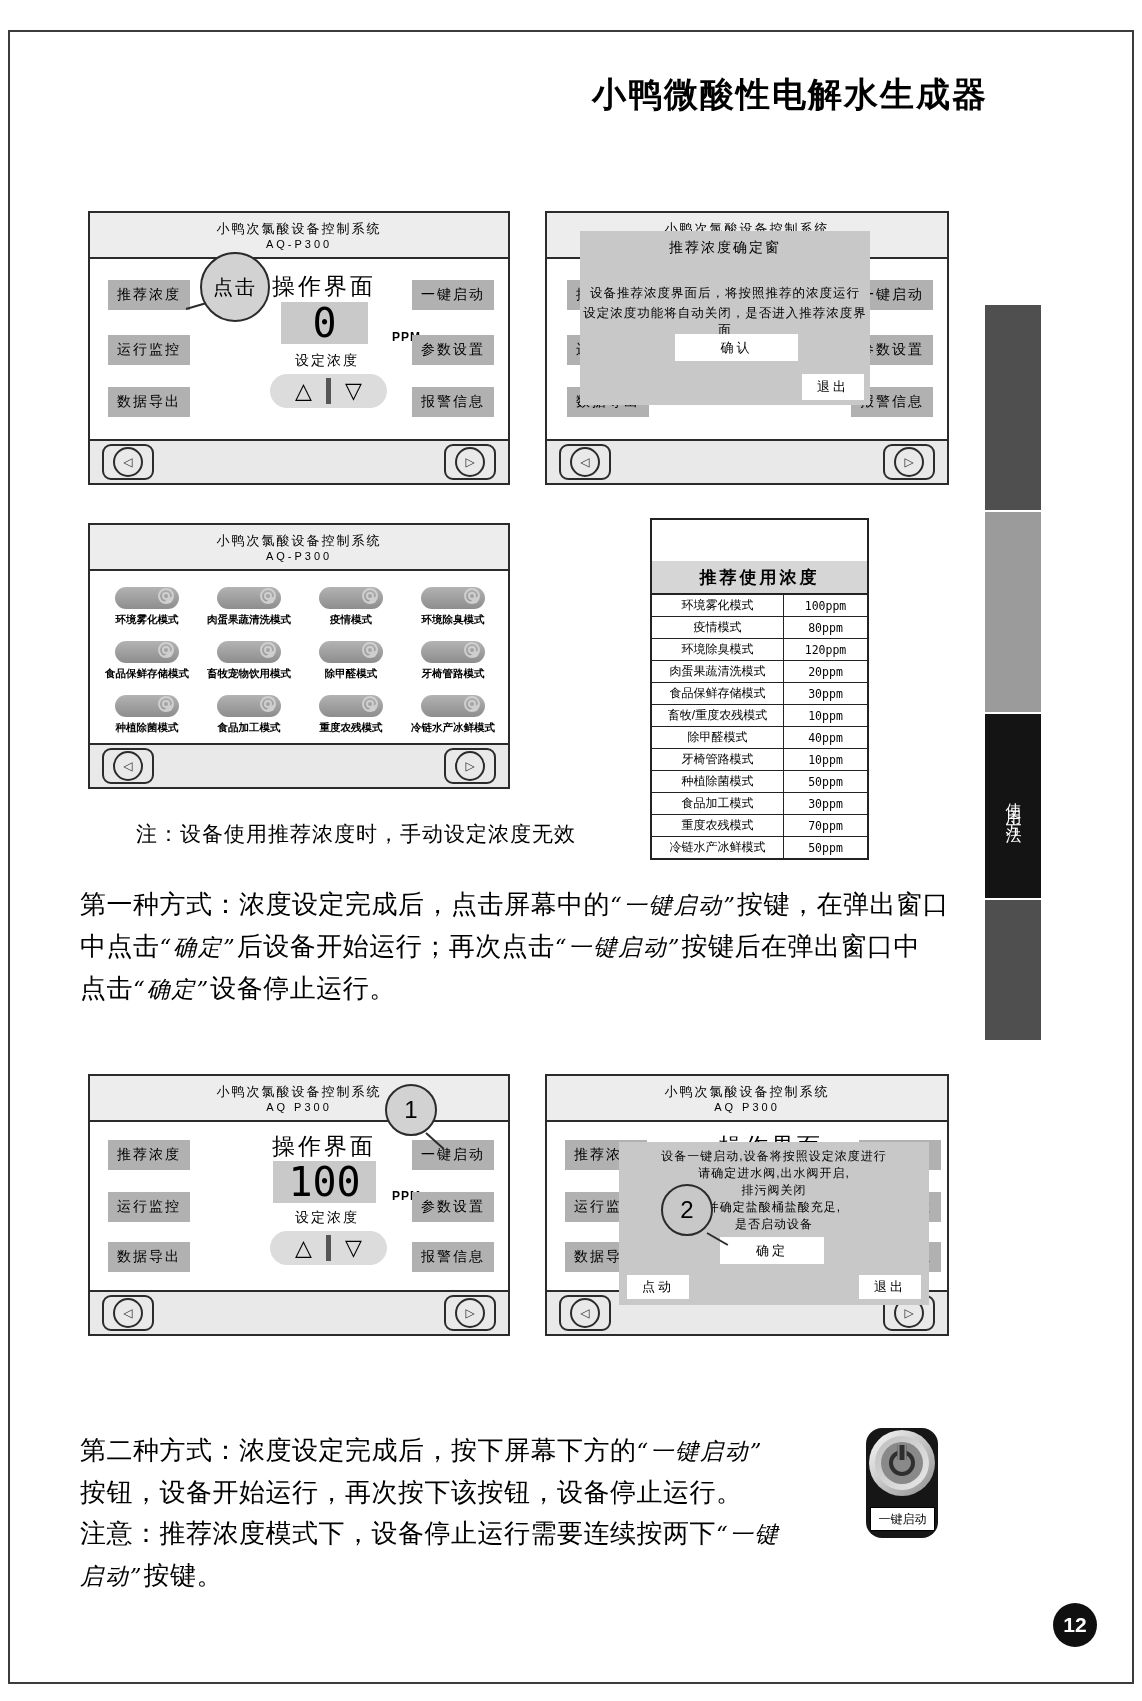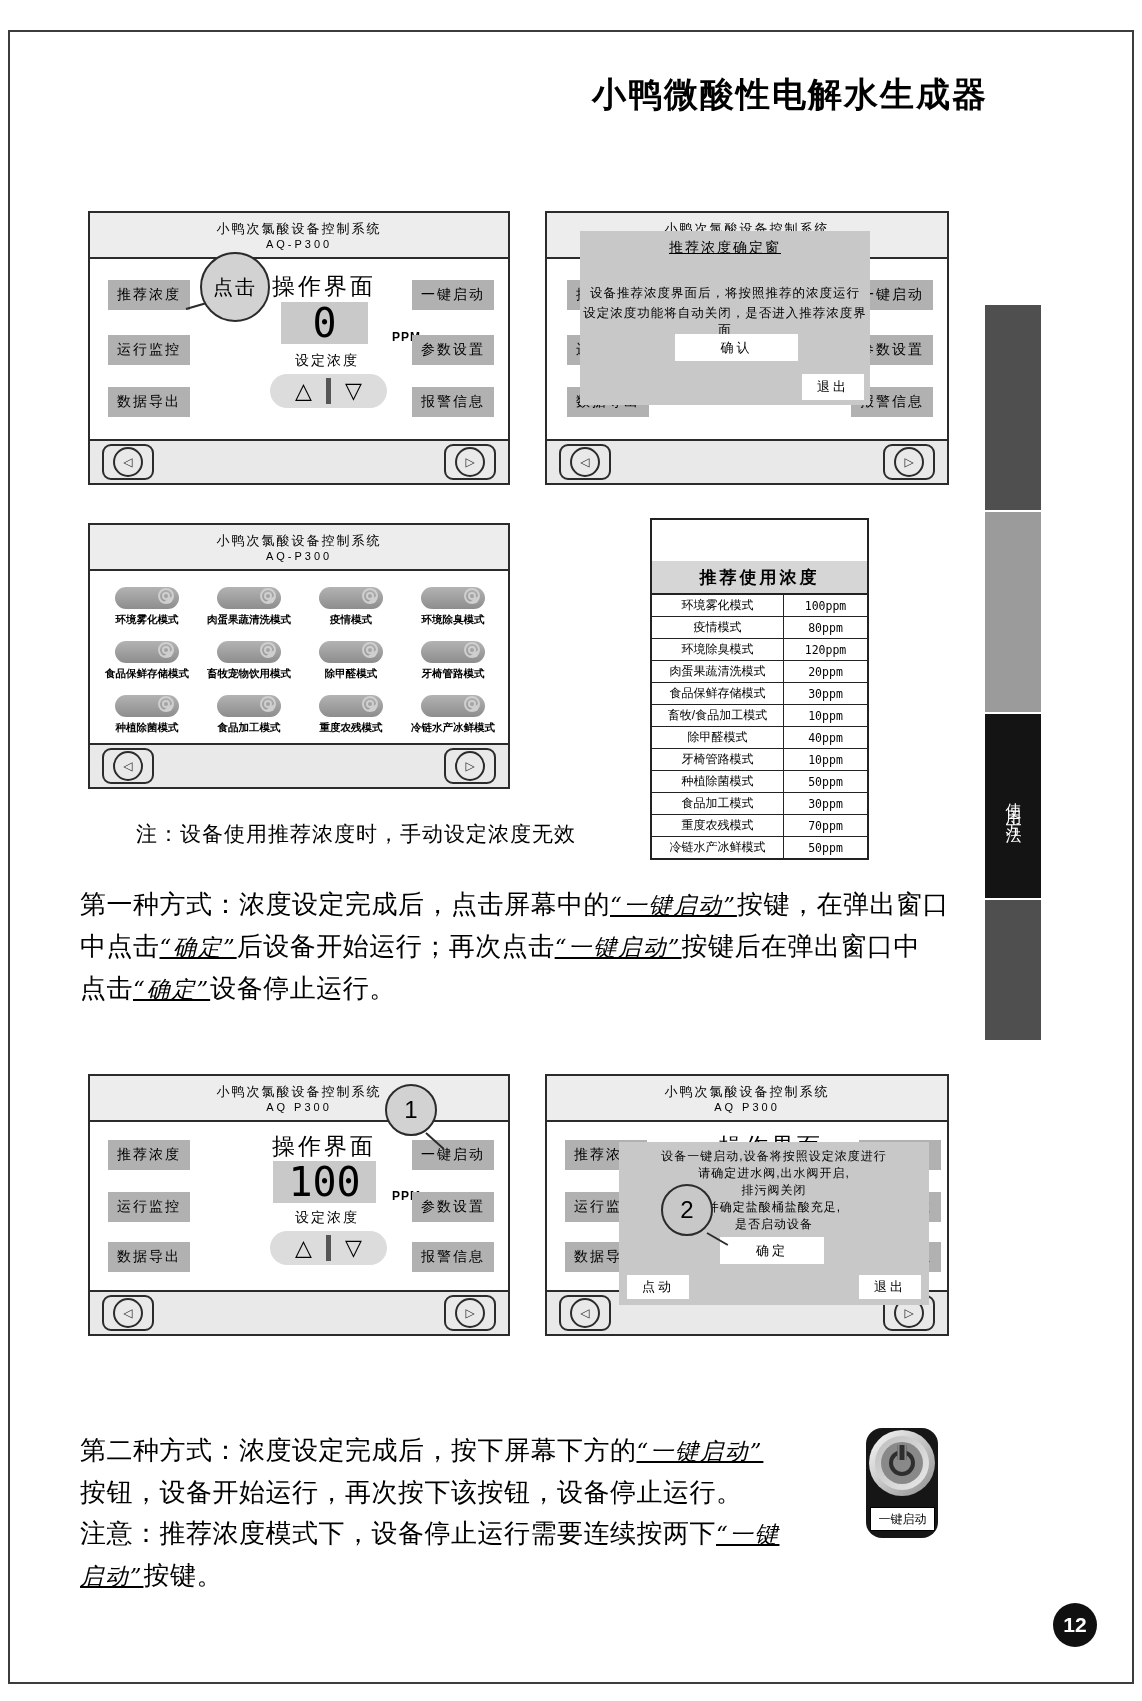--- a/index.html
+++ b/index.html
@@ -26,21 +26,21 @@
            justify-content:center;gap:14px;font-size:22px;}
   .stepper .bar{width:5px;height:26px;background:#555;}
   .p-nav{position:absolute;left:0;right:0;bottom:0;height:44px;background:#e9e9e9;
          border-top:2px solid #2b2b2b;box-sizing:border-box;}
   .nav-btn{position:absolute;top:3px;width:52px;height:36px;border:2px solid #2b2b2b;border-radius:9px;
            background:#e9e9e9;display:flex;align-items:center;justify-content:center;box-sizing:border-box;}
   .nav-circ{width:26px;height:26px;border:2px solid #2b2b2b;border-radius:50%;display:flex;
             align-items:center;justify-content:center;font-size:12px;color:#2b2b2b;}
   
   .dialog{position:absolute;background:#c8c8c8;z-index:4;}
-  .dlg-title{position:absolute;left:0;right:0;top:8px;text-align:center;font-size:14px;letter-spacing:2px;text-decoration:underline;}
+  .dlg-title{position:absolute;left:0;right:0;top:8px;text-align:center;font-size:14px;letter-spacing:2px;}
   .dlg-line{position:absolute;left:0;right:0;text-align:center;font-size:12.5px;letter-spacing:1px;}
   .wbtn{position:absolute;background:#fff;display:flex;align-items:center;justify-content:center;
         font-size:13px;letter-spacing:3px;}
   
   .callout{position:absolute;border-radius:50%;background:#d2d2d2;border:2px solid #2b2b2b;
            display:flex;align-items:center;justify-content:center;z-index:6;box-sizing:border-box;}
   .tail{position:absolute;border-top:2px solid #2b2b2b;transform-origin:0 50%;z-index:6;}
   
   .pillbtn{position:absolute;width:64px;height:22px;border-radius:11px;
            background:linear-gradient(180deg,#b3b3b3,#8d8d8d);}
@@ -57,21 +57,21 @@
              display:flex;align-items:center;justify-content:center;letter-spacing:3px;margin-top:41px;}
   .rt-row{display:flex;height:21px;border-bottom:1px solid #222;font-size:12px;}
   .rt-row:last-child{border-bottom:none;}
   .rt-c1{width:131px;border-right:1px solid #222;display:flex;align-items:center;justify-content:center;}
   .rt-c2{flex:1;display:flex;align-items:center;justify-content:center;
          font-family:"DejaVu Sans Mono","Liberation Mono",monospace;font-size:11.5px;}
   
   .note-line{position:absolute;font-size:21px;letter-spacing:1px;white-space:nowrap;}
   .bigtext{position:absolute;font-size:26px;line-height:41px;white-space:nowrap;letter-spacing:0.5px;}
   .bigtext .hd{font-size:27px;}
-  .q{font-family:"DejaVu Serif","Liberation Serif",serif;font-style:italic;font-size:0.88em;letter-spacing:2px;text-decoration:underline;}
+  .q{font-family:"DejaVu Serif","Liberation Serif",serif;font-style:italic;font-size:0.88em;letter-spacing:2px;}
   
   .tab{position:absolute;left:985px;width:56px;}
   .tab-text{color:#fff;display:flex;align-items:center;justify-content:center;
             writing-mode:vertical-rl;text-orientation:upright;font-size:16px;letter-spacing:8px;}
   
   .power-wrap{position:absolute;left:866px;top:1428px;width:72px;height:110px;background:#161616;
               border-radius:16px;}
   .power-ring{position:absolute;left:3px;top:2px;width:66px;height:66px;border-radius:50%;
               background:linear-gradient(135deg,#fbfbfb,#8f8f8f);display:flex;align-items:center;justify-content:center;}
   .power-ring-i{width:54px;height:54px;border-radius:50%;background:linear-gradient(315deg,#e9e9e9,#bdbdbd);
@@ -236,21 +236,21 @@
       </div>
     <div class="rt-row">
         <div class="rt-c1">肉蛋果蔬清洗模式</div>
         <div class="rt-c2">20ppm</div>
       </div>
     <div class="rt-row">
         <div class="rt-c1">食品保鲜存储模式</div>
         <div class="rt-c2">30ppm</div>
       </div>
     <div class="rt-row">
-        <div class="rt-c1">畜牧/食品加工模式</div>
+        <div class="rt-c1">畜牧/重度农残模式</div>
         <div class="rt-c2">10ppm</div>
       </div>
     <div class="rt-row">
         <div class="rt-c1">除甲醛模式</div>
         <div class="rt-c2">40ppm</div>
       </div>
     <div class="rt-row">
         <div class="rt-c1">牙椅管路模式</div>
         <div class="rt-c2">10ppm</div>
       </div>

